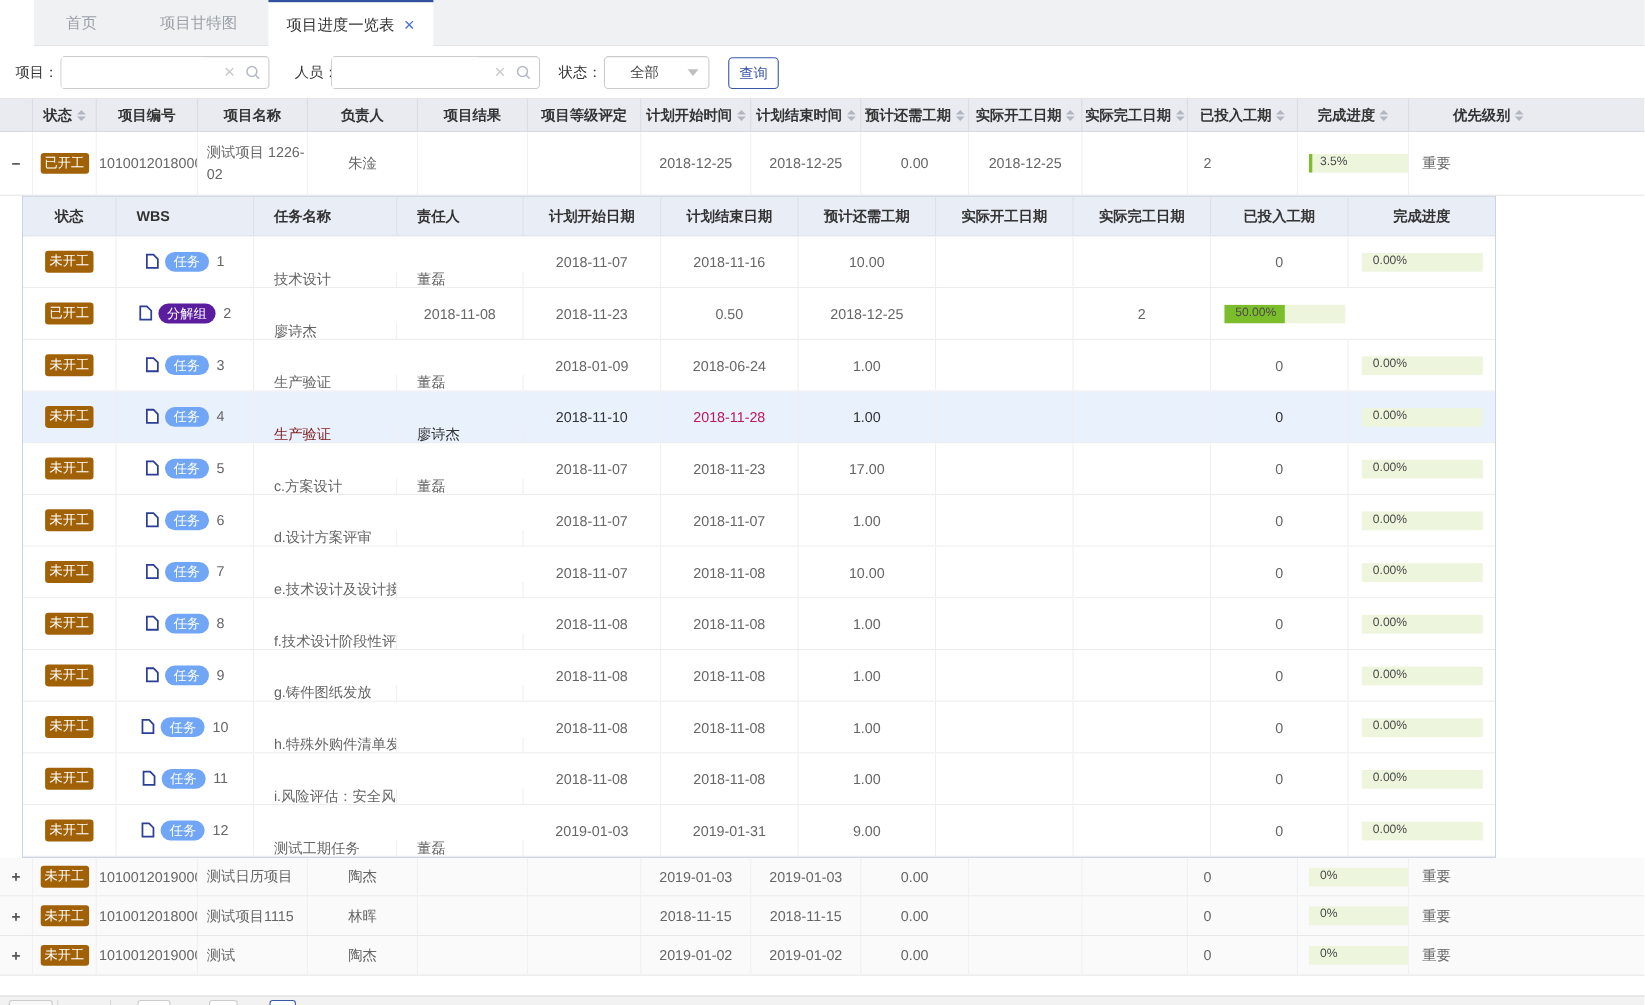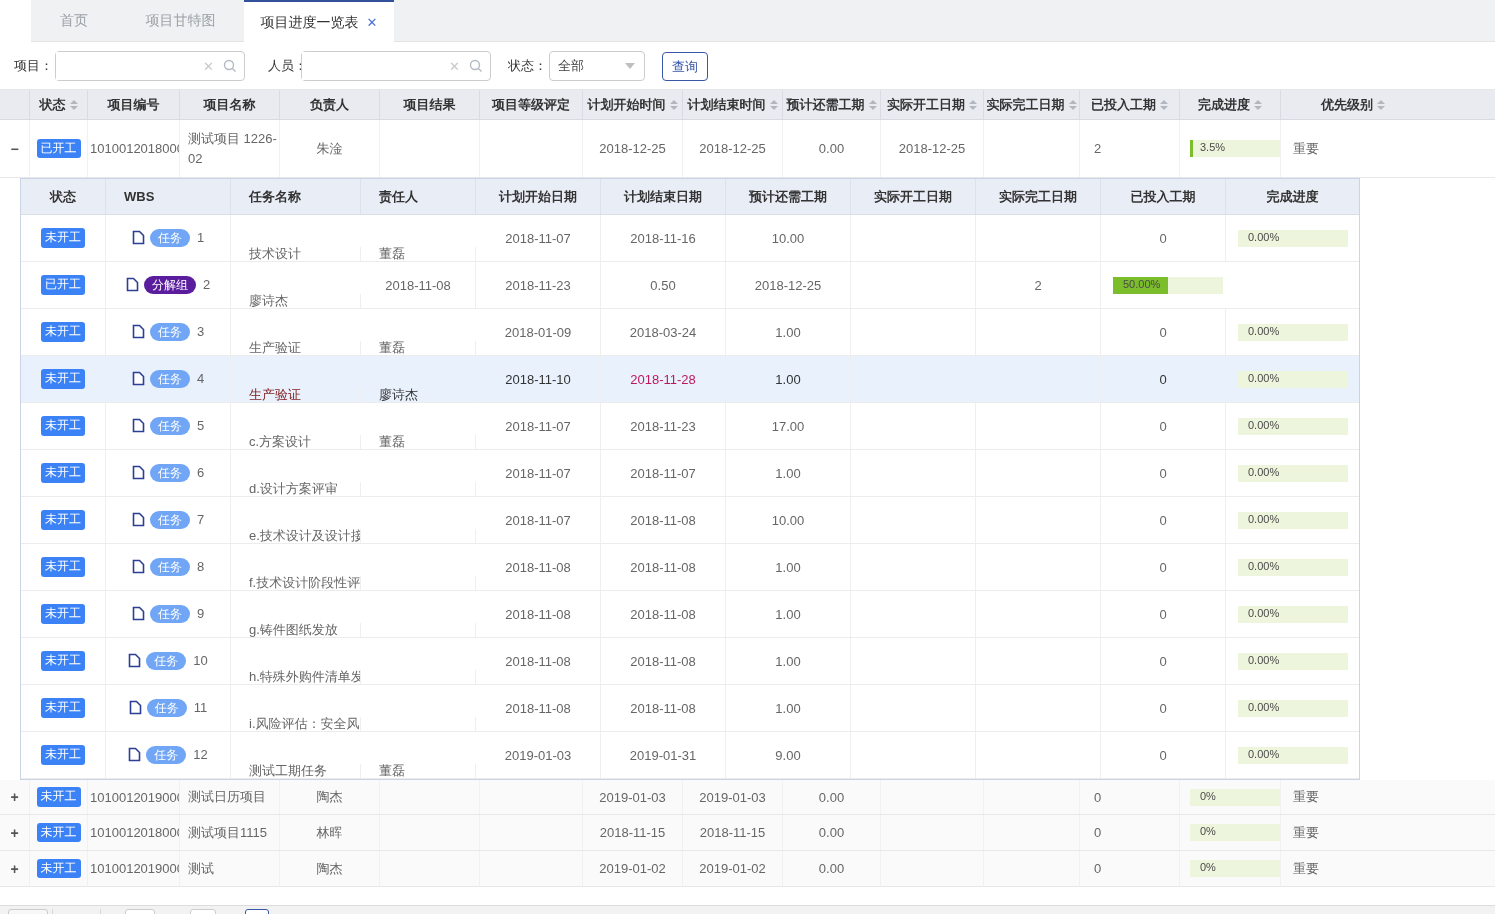--- a/index.html
+++ b/index.html
@@ -19,21 +19,21 @@
   .tab-close { color:#4c70d6; font-size:13px; font-weight:bold; line-height:1; cursor:pointer; }
 
   
   .filterbar { left:0; top:42px; width:1495px; height:48px; background:#fff; border-bottom:1px solid #e7e7e7; }
   .flabel { position:absolute; top:15px; font-size:13px; color:#333; }
   .finput { position:absolute; top:9px; height:30px; border:1px solid #ccc; border-radius:4px; background:#fff; }
   .finput input { border:0; outline:none; width:calc(100% - 56px); height:28px; padding:0 6px; font-size:13px; }
   .ficons { position:absolute; right:6px; top:0; height:28px; display:flex; align-items:center; gap:8px; }
   .clr { color:#c9c9c9; font-size:13px; cursor:pointer; }
   .fselect { position:absolute; top:9px; height:30px; border:1px solid #ccc; border-radius:4px; background:#fff;
-        display:flex; align-items:center; padding:0 8px; font-size:13px; color:#444; cursor:pointer; }
+        display:flex; align-items:center; padding:0 23px; font-size:13px; color:#444; cursor:pointer; }
   .caret { position:absolute; right:9px; width:0; height:0; border-left:5px solid transparent;
         border-right:5px solid transparent; border-top:6px solid #bfbfbf; }
   .qbtn { position:absolute; left:662px; top:10px; width:46px; height:29px; background:#fff;
         border:1px solid #3a57a7; border-radius:4px; color:#3a57a7; font-size:13px; cursor:pointer; }
 
   
   .mgrid { display:grid; grid-template-columns:30px 58px 92px 100px 100px 100px 103px 100px 100px 98px 103px 96px 100px 101px 1fr; }
   .sgrid { display:grid; grid-template-columns:85px 125px 130px 115px 125px 125px 125px 125px 125px 125px 1fr; }
 
   
@@ -47,21 +47,21 @@
   .sort .sd { border-top:4px solid #b2b6bf; }
 
   
   .cell { display:flex; align-items:center; justify-content:center; font-size:13px; color:#666;
         border-right:1px solid #f0f1f4; overflow:hidden; white-space:nowrap; }
   .cell.left { justify-content:flex-start; padding-left:8px; }
   .cell:last-child { border-right:0; justify-content:flex-start; padding-left:12px; }
   .prow1 { left:0; top:120px; width:1495px; height:58px; background:#fff; border-bottom:1px solid #e8e8e8; }
   .brow { left:0; width:1495px; height:35px; background:#fafafa; border-bottom:1px solid #e8e8e8; cursor:pointer; }
   .wrapname { white-space:normal; line-height:1.5; }
-  .badge { background:#3b82f6; color:#fff; font-size:12px; padding:2px 4px; border-radius:3px; line-height:1.3; }
+  .badge { background:#a16207; color:#fff; font-size:12px; padding:2px 4px; border-radius:3px; line-height:1.3; }
   .expicon { color:#555; font-size:14px; font-weight:bold; cursor:pointer; line-height:1; }
 
   
   .pbar { position:relative; height:17px; background:#edf6dd; overflow:hidden; }
   .pfill { position:absolute; left:0; top:0; height:100%; background:#7cbd2c; }
   .plabel { position:absolute; left:10px; top:1px; font-size:11px; color:#4a4a4a; }
   .pbar.main { width:90px; margin-left:10px; }
   .pbar.sub { width:110px; margin-left:12px; }
 
   
@@ -329,21 +329,21 @@
           <svg width="13" height="15" viewBox="0 0 13 15">
             <path d="M1.5 1.5 h6 l4 4 v8 h-10 z" fill="#fff" stroke="#2b3f94" stroke-width="1.6"></path>
           </svg>
           <span class="pill blue">任务</span>
           <span class="wnum">3</span>
         </span>
       </div>
     <div class="sc left">生产验证</div>
     <div class="sc left">董磊</div>
     <div class="sc">2018-01-09</div>
-    <div class="sc">2018-03-24</div>
+    <div class="sc">2018-06-24</div>
     <div class="sc">1.00</div>
     <div class="sc"></div>
     <div class="sc"></div>
     <div class="sc">0</div>
     <div class="sc" style="justify-content:flex-start">
         <div class="pbar sub">
           <div class="pfill" style="width: 0%;"></div>
           <span class="plabel">0.00%</span>
         </div>
       </div>

